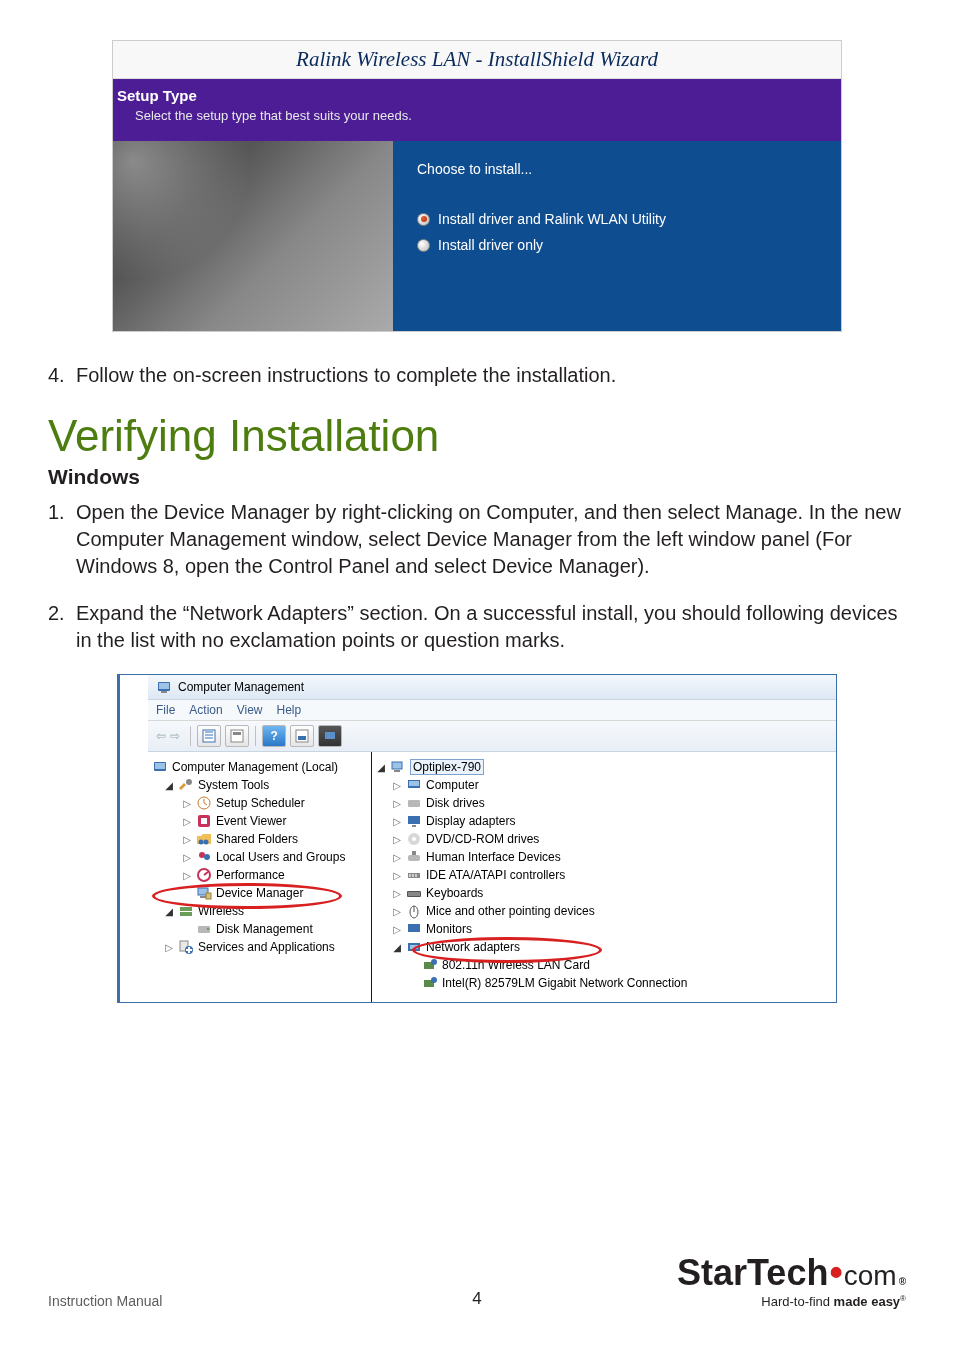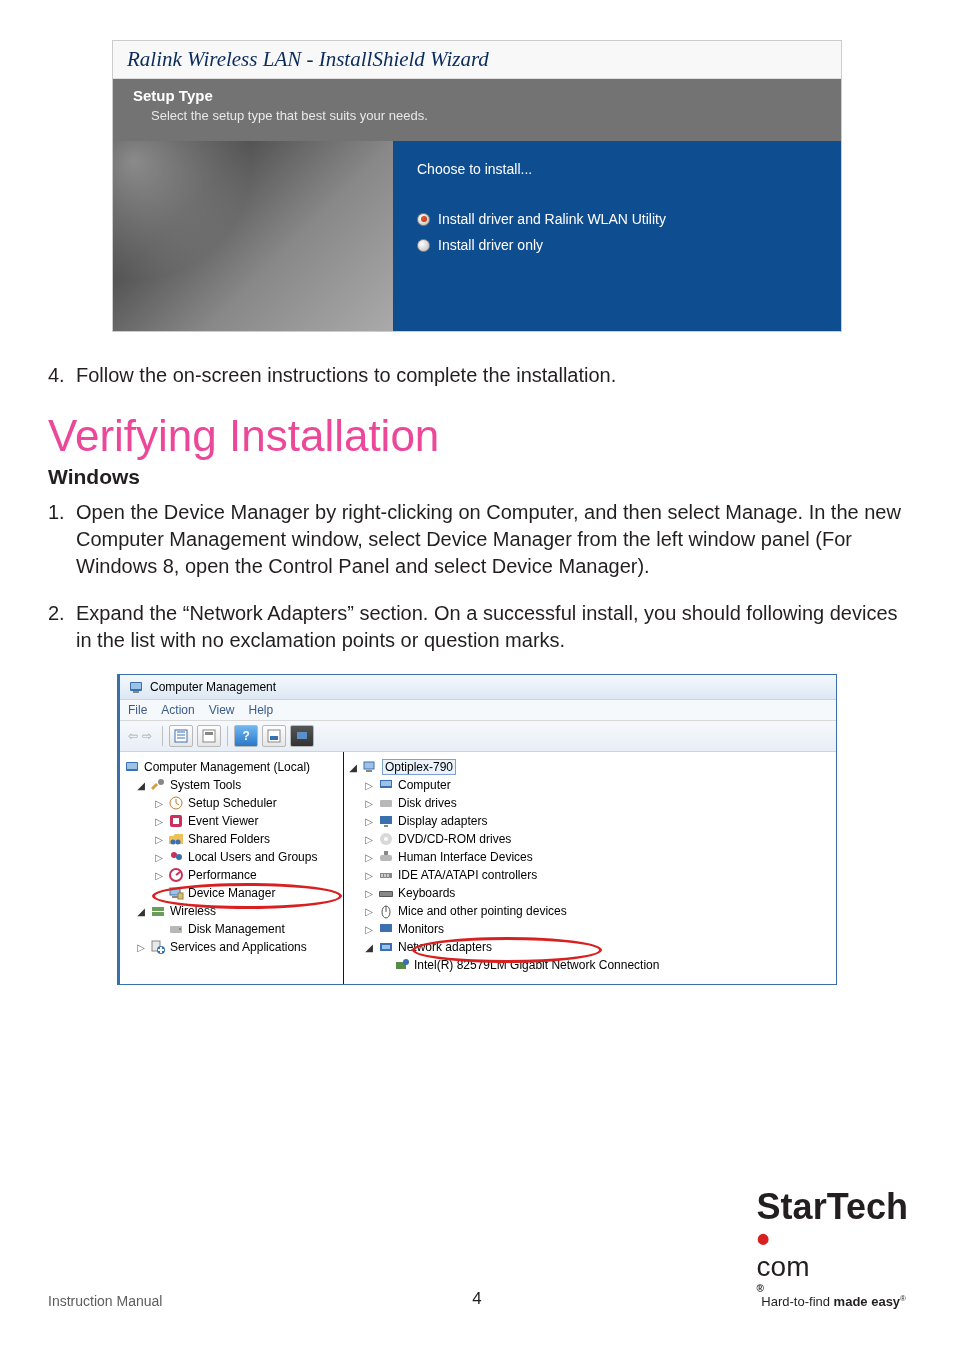--- a/index.html
+++ b/index.html
@@ -14,31 +14,31 @@
 
   
   .installer {
     width: 730px;
     margin: 0 auto 30px auto;
     border: 1px solid #ccc;
   }
   .installer-title {
     background: #f8f8f8;
     border-bottom: 1px solid #ddd;
-    text-align: left;
+    text-align: center;
     padding: 6px 14px;
     color: #0a2b5c;
     font-family: Georgia, serif;
     font-style: italic;
     font-size: 21px;
   }
   .installer-header {
-    background: #737373;
+    background: #4c1d95;
     color: #fff;
-    padding: 8px 16px 18px 20px;
+    padding: 8px 16px 18px 4px;
   }
   .installer-setup-type {
     font-weight: bold;
     font-size: 15px;
   }
   .installer-subtitle {
     font-size: 13px;
     padding-left: 18px;
     margin-top: 4px;
     color: #e8e8e8;
@@ -102,41 +102,42 @@
   }
   .step-num {
     width: 28px;
     flex: none;
   }
   .step-text { flex: 1; }
 
   .h1 {
     font-size: 44px;
     font-weight: 400;
-    color: #ec4899;
+    color: #4d7c0f;
     margin-top: 22px;
     margin-bottom: 4px;
     font-family: "Myriad Pro", "Segoe UI", Arial, sans-serif;
   }
   .h2 {
     font-size: 21px;
     font-weight: bold;
     color: #231f20;
     margin-bottom: 8px;
   }
 
   
   .cm-window {
     width: 720px;
     margin: 18px auto 0 auto;
     border: 1px solid #3b6fa8;
     border-left: 3px solid #3b6fa8;
     font-family: "Segoe UI", Tahoma, sans-serif;
     font-size: 12px;
     background: #fff;
+    padding-left: 28px;
   }
   .cm-titlebar {
     background: linear-gradient(#f4f8fc, #dde8f4);
     padding: 4px 8px;
     display: flex;
     align-items: center;
     gap: 6px;
     color: #000;
     border-bottom: 1px solid #c8d4e2;
   }
@@ -237,21 +238,20 @@
     text-align: right;
   }
   .brand-name {
     font-family: "Segoe UI", Arial, sans-serif;
     font-size: 36px;
     font-weight: 600;
     color: #231f20;
     display: flex;
     align-items: baseline;
     justify-content: flex-end;
-    flex-direction: column;
   }
   .brand-name .dot {
     color: #d92020;
     font-size: 38px;
     line-height: 0.6;
     margin: 0 1px;
   }
   .brand-name .com { font-size: 28px; font-weight: 400; }
   .brand-name .reg { font-size: 10px; vertical-align: super; margin-left: 2px; }
   .brand-tag {
@@ -600,20 +600,30 @@
         <span class="tree-label">Network adapters</span>
       </div>
       <div class="tree-row">
         <span class="ind" style="width:42px"></span>
         <span class="ic">
             <svg width="16" height="16">
               <rect x="2" y="5" width="10" height="7" fill="#5a8a4a"></rect>
               <circle cx="12" cy="5" r="3" fill="#3a70b0"></circle>
             </svg>
           </span>
+        <span class="tree-label">802.11n Wireless LAN Card</span>
+      </div>
+      <div class="tree-row">
+        <span class="ind" style="width:42px"></span>
+        <span class="ic">
+            <svg width="16" height="16">
+              <rect x="2" y="5" width="10" height="7" fill="#5a8a4a"></rect>
+              <circle cx="12" cy="5" r="3" fill="#3a70b0"></circle>
+            </svg>
+          </span>
         <span class="tree-label">Intel(R) 82579LM Gigabit Network Connection</span>
       </div>
     </div>
   </div>
 
   <div class="red-circle" style="left:32px; top:208px; width:190px; height:26px;"></div>
   <div class="red-circle" style="left:292px; top:262px; width:190px; height:26px;"></div>
 </div>
 
 <div class="footer">

